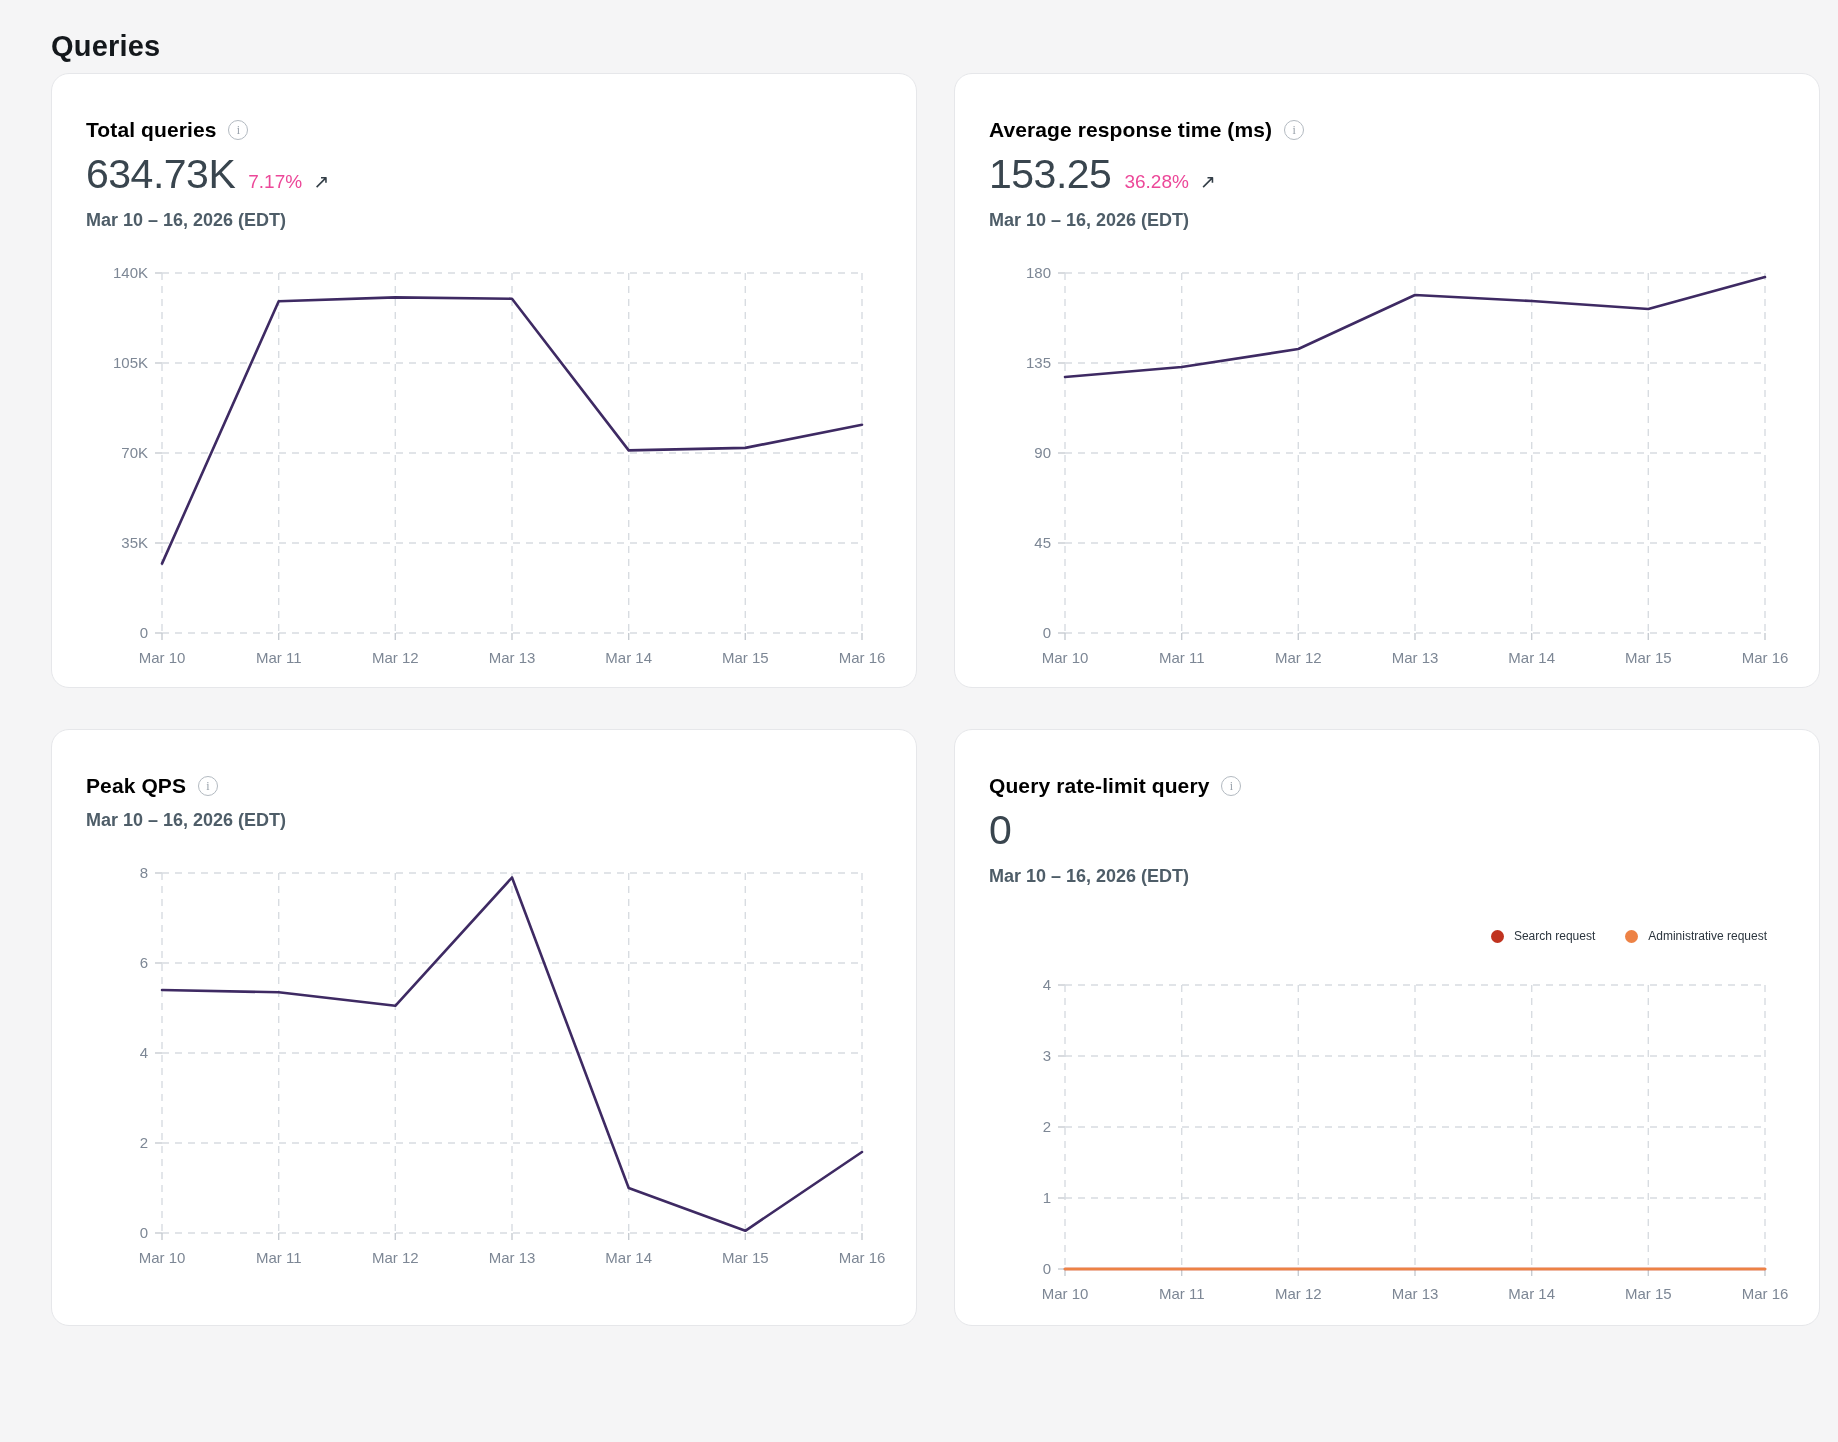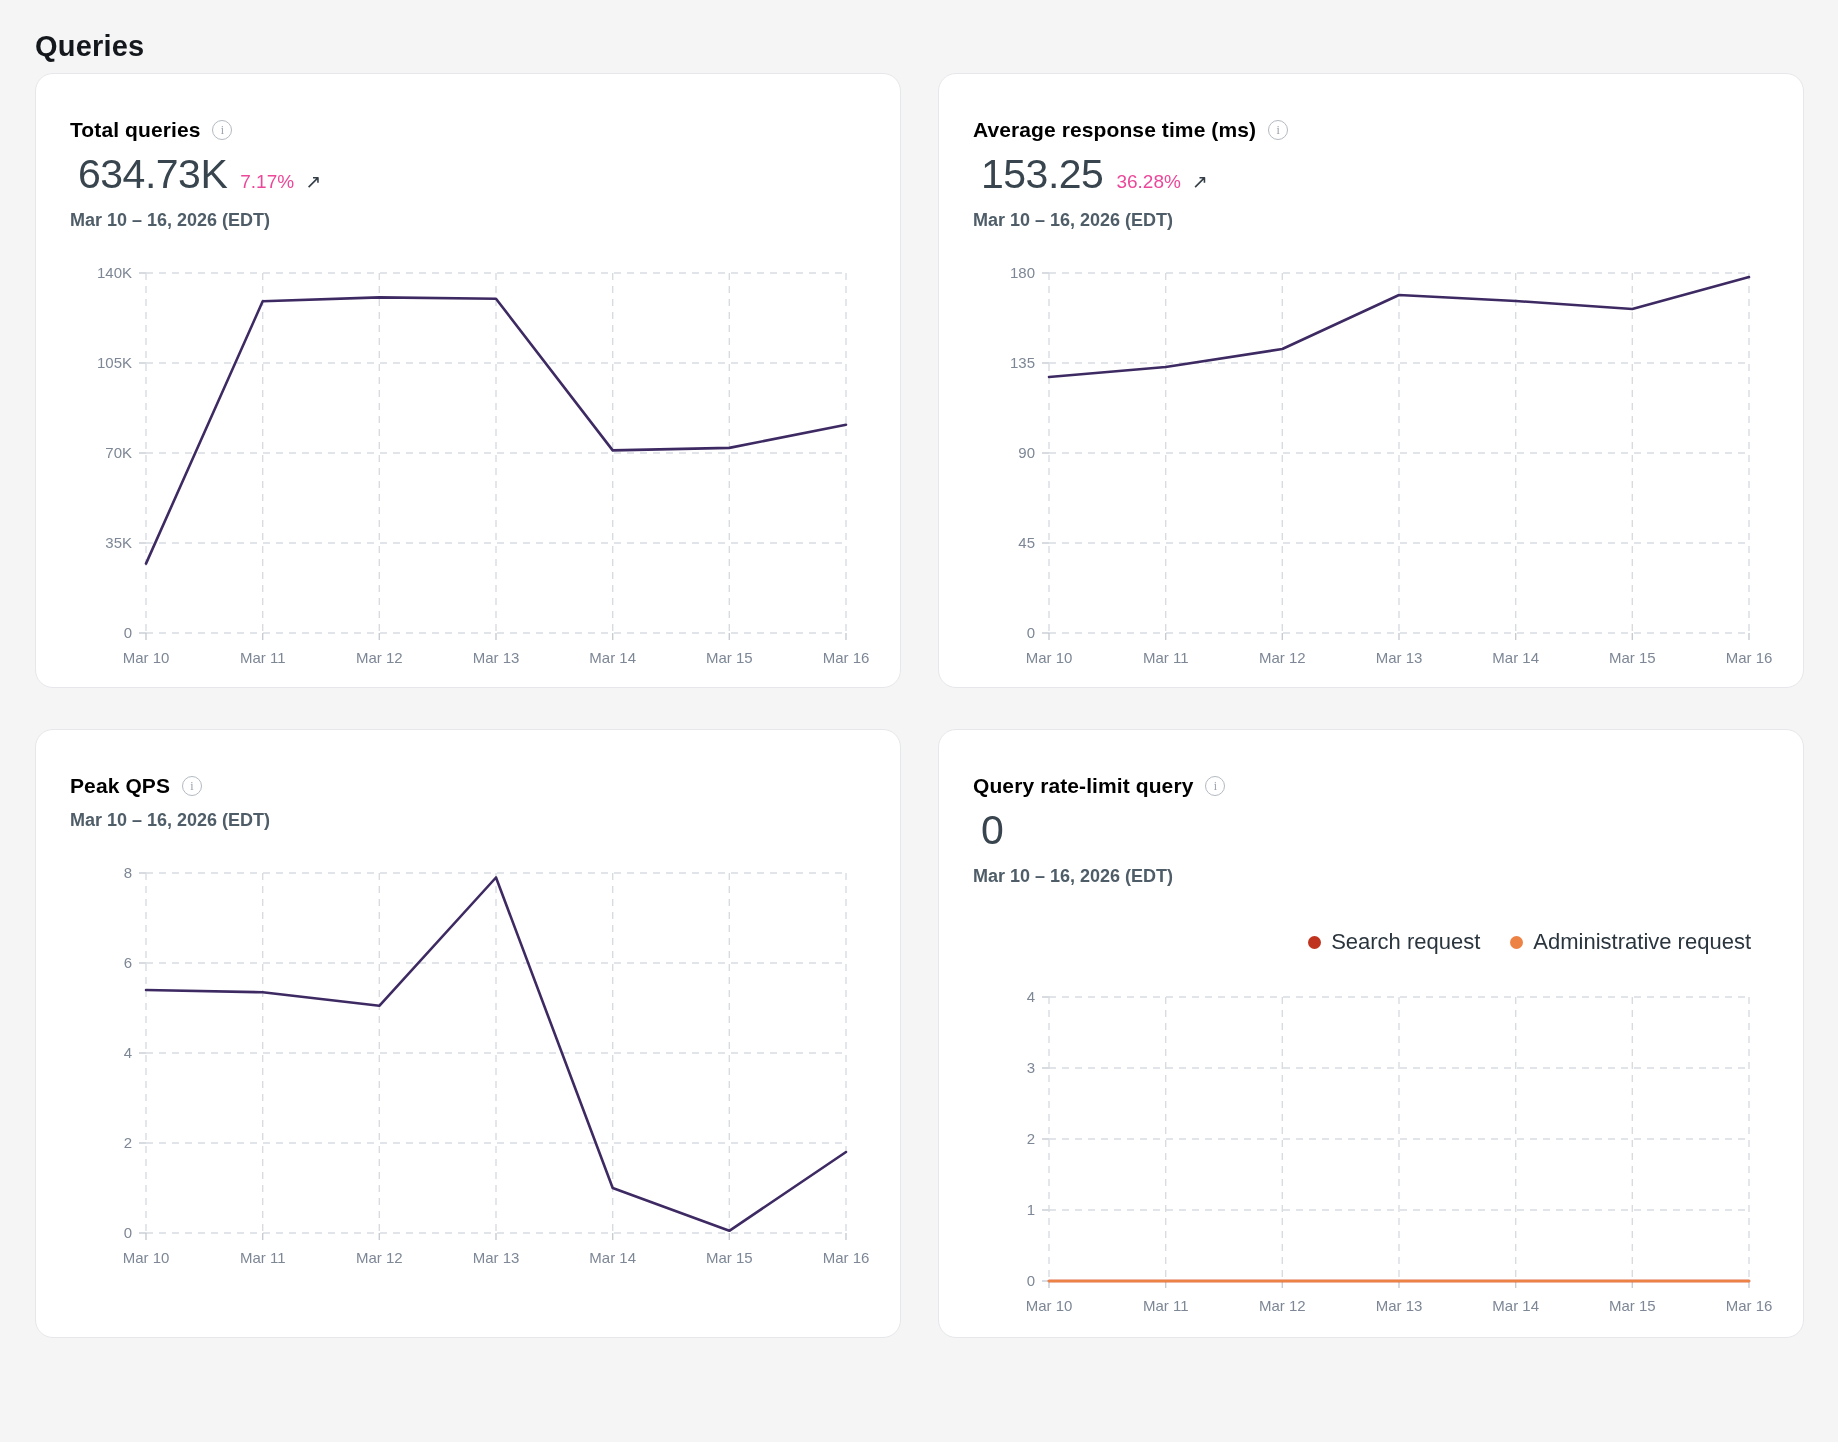--- a/index.html
+++ b/index.html
@@ -3,47 +3,47 @@
 <meta charset="utf-8">
 <style>
   * { box-sizing: border-box; }
   html,body { margin:0; padding:0; }
   body {
     width:1838px; height:1442px; overflow:hidden;
     background:#f5f5f6;
     font-family:"Liberation Sans","DejaVu Sans",sans-serif;
     color:#15191d;
   }
-  .container { padding:24px 35px 20px 35px; }
+  .container { padding:24px 35px 20px 51px; }
   .page-title { font-size:29px; font-weight:700; color:#14181c; margin:6px 0 10px 0; letter-spacing:.2px; }
   .page-subtitle { font-size:17px; color:#5d6771; margin:0 0 44px 0; }
   .grid { display:grid; grid-template-columns:1fr 1fr; column-gap:37px; row-gap:41px; }
   .card {
     background:#ffffff; border:1px solid #e6e7ea; border-radius:18px;
     padding:44px 30px 22px 34px;
   }
   .card-title-row { display:flex; align-items:center; gap:12px; }
   .card-title { font-size:21px; font-weight:700; color:#000000; letter-spacing:.1px; }
   .info-icon {
     width:20px; height:20px; border:1.5px solid #b3bac1; border-radius:50%;
     color:#98a1aa; font-size:12px; line-height:1;
     display:inline-flex; align-items:center; justify-content:center;
     font-family:"Liberation Serif","DejaVu Serif",serif; cursor:pointer; flex:0 0 auto;
   }
   .value-row { display:flex; align-items:baseline; gap:13px; margin-top:9px; }
-  .metric-value { font-size:41px; font-weight:500; color:#39454e; letter-spacing:-.5px;margin-left:8px; }
+  .metric-value { font-size:41px; font-weight:500; color:#39454e; letter-spacing:-.5px; }
   .metric-delta { font-size:19px; color:#ec4899; }
   .metric-suffix { font-size:19px; color:#5d6a74; }
   .trend-icon { font-size:19px; color:#333e47; margin-left:-2px; }
   .date-range { font-size:18px; color:#4e5d68; margin-top:12px;font-weight:bold; }
   .chart { margin-top:24px; }
   .chart svg { display:block; overflow:visible; }
   .chart svg text { font-size:15px; fill:#7d8795; }
   .legend-row { display:flex; justify-content:flex-end; gap:30px; margin:42px 22px 0 0; }
-  .legend-item { display:flex; align-items:center; gap:10px; font-size:22px; color:#2b353e; }
+  .legend-item { display:flex; align-items:center; gap:10px; font-size:12px; color:#2b353e; }
   .legend-dot { width:13px; height:13px; border-radius:50%; flex:0 0 auto; }
 </style>
 </head>
 <body>
 
 <div class="container">
   <h1 class="page-title">Queries</h1>
 
   <div class="grid">
 

